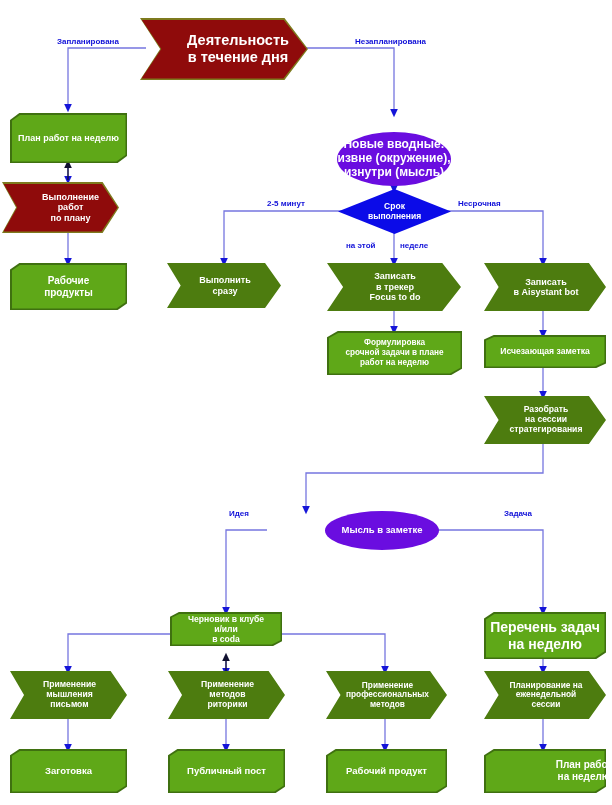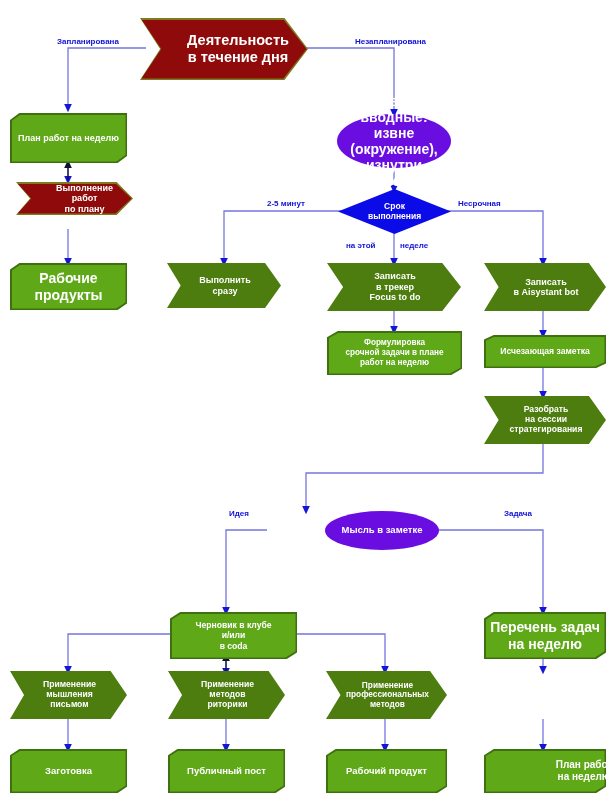--- a/index.html
+++ b/index.html
@@ -197,36 +197,36 @@
     <div class="lbl" style="font-size:14.5px; padding-left:14px; padding-right:6px;">Деятельность
 в течение дня</div>
   </div>
 
   <div class="gbox-wrap" style="left:10px; top:113px; width:117px; height:50px;">
     <div class="ol"></div>
     <div class="fill"></div>
     <div class="lbl" style="font-size:9px;">План работ на неделю</div>
   </div>
 
-  <div class="chev-outline-wrap" style="left:16px; top:182px; width:117px; height:33px;">
+  <div class="chev-outline-wrap" style="left:2px; top:182px; width:117px; height:51px;">
     <div class="ol"></div>
     <div class="fill"></div>
     <div class="lbl" style="font-size:9px; padding-left:10px; padding-right:8px;">Выполнение
 работ
 по плану</div>
   </div>
 
   <div class="gbox-wrap" style="left:10px; top:263px; width:117px; height:47px;">
     <div class="ol"></div>
     <div class="fill"></div>
-    <div class="lbl" style="font-size:14px;">Рабочие
+    <div class="lbl" style="font-size:10px;">Рабочие
 продукты</div>
   </div>
 
-  <div class="node ell" style="left:337px; top:114px; width:114px; height:54px; font-size:14px;">Новые вводные:
+  <div class="node ell" style="left:337px; top:132px; width:114px; height:54px; font-size:12px;">Новые вводные:
 извне (окружение),
 изнутри (мысль)</div>
 
   <div class="diamond-wrap" style="left:338px; top:189px; width:113px; height:45px;">
     <div class="fill"></div>
     <div class="lbl" style="font-size:8.5px;">Срок
 выполнения</div>
   </div>
 
   <div class="node chev" style="left:167px; top:263px; width:114px; height:45px; font-size:9px; padding-left:12px; padding-right:10px;">Выполнить
@@ -252,21 +252,21 @@
     <div class="fill"></div>
     <div class="lbl" style="font-size:8.6px;">Исчезающая заметка</div>
   </div>
 
   <div class="node chev" style="left:484px; top:396px; width:122px; height:48px; font-size:8.6px; padding-left:13px; padding-right:11px;">Разобрать
 на сессии
 стратегирования</div>
 
   <div class="node ell" style="left:325px; top:511px; width:114px; height:39px; font-size:9.5px;">Мысль в заметке</div>
 
-  <div class="gbox-wrap" style="left:170px; top:612px; width:112px; height:47px;padding-left:15px;">
+  <div class="gbox-wrap" style="left:170px; top:612px; width:112px; height:34px;">
     <div class="ol"></div>
     <div class="fill"></div>
     <div class="lbl" style="font-size:8.6px;">Черновик в клубе
 и/или
 в coda</div>
   </div>
 
   <div class="gbox-wrap" style="left:484px; top:612px; width:122px; height:47px;">
     <div class="ol"></div>
     <div class="fill"></div>
@@ -279,20 +279,23 @@
 письмом</div>
 
   <div class="node chev" style="left:168px; top:671px; width:117px; height:48px; font-size:8.6px; padding-left:12px; padding-right:10px;">Применение
 методов
 риторики</div>
 
   <div class="node chev" style="left:326px; top:671px; width:121px; height:48px; font-size:8.3px; padding-left:12px; padding-right:10px;">Применение
 профессиональных
 методов</div>
 
+  <div class="node chev" style="left:484px; top:671px; width:122px; height:48px; font-size:8.4px; padding-left:12px; padding-right:10px;">Планирование на
+еженедельной
+сессии</div>
 
   <div class="gbox-wrap" style="left:10px; top:749px; width:117px; height:44px;">
     <div class="ol"></div>
     <div class="fill"></div>
     <div class="lbl" style="font-size:9.5px;">Заготовка</div>
   </div>
 
   <div class="gbox-wrap" style="left:168px; top:749px; width:117px; height:44px;">
     <div class="ol"></div>
     <div class="fill"></div>

